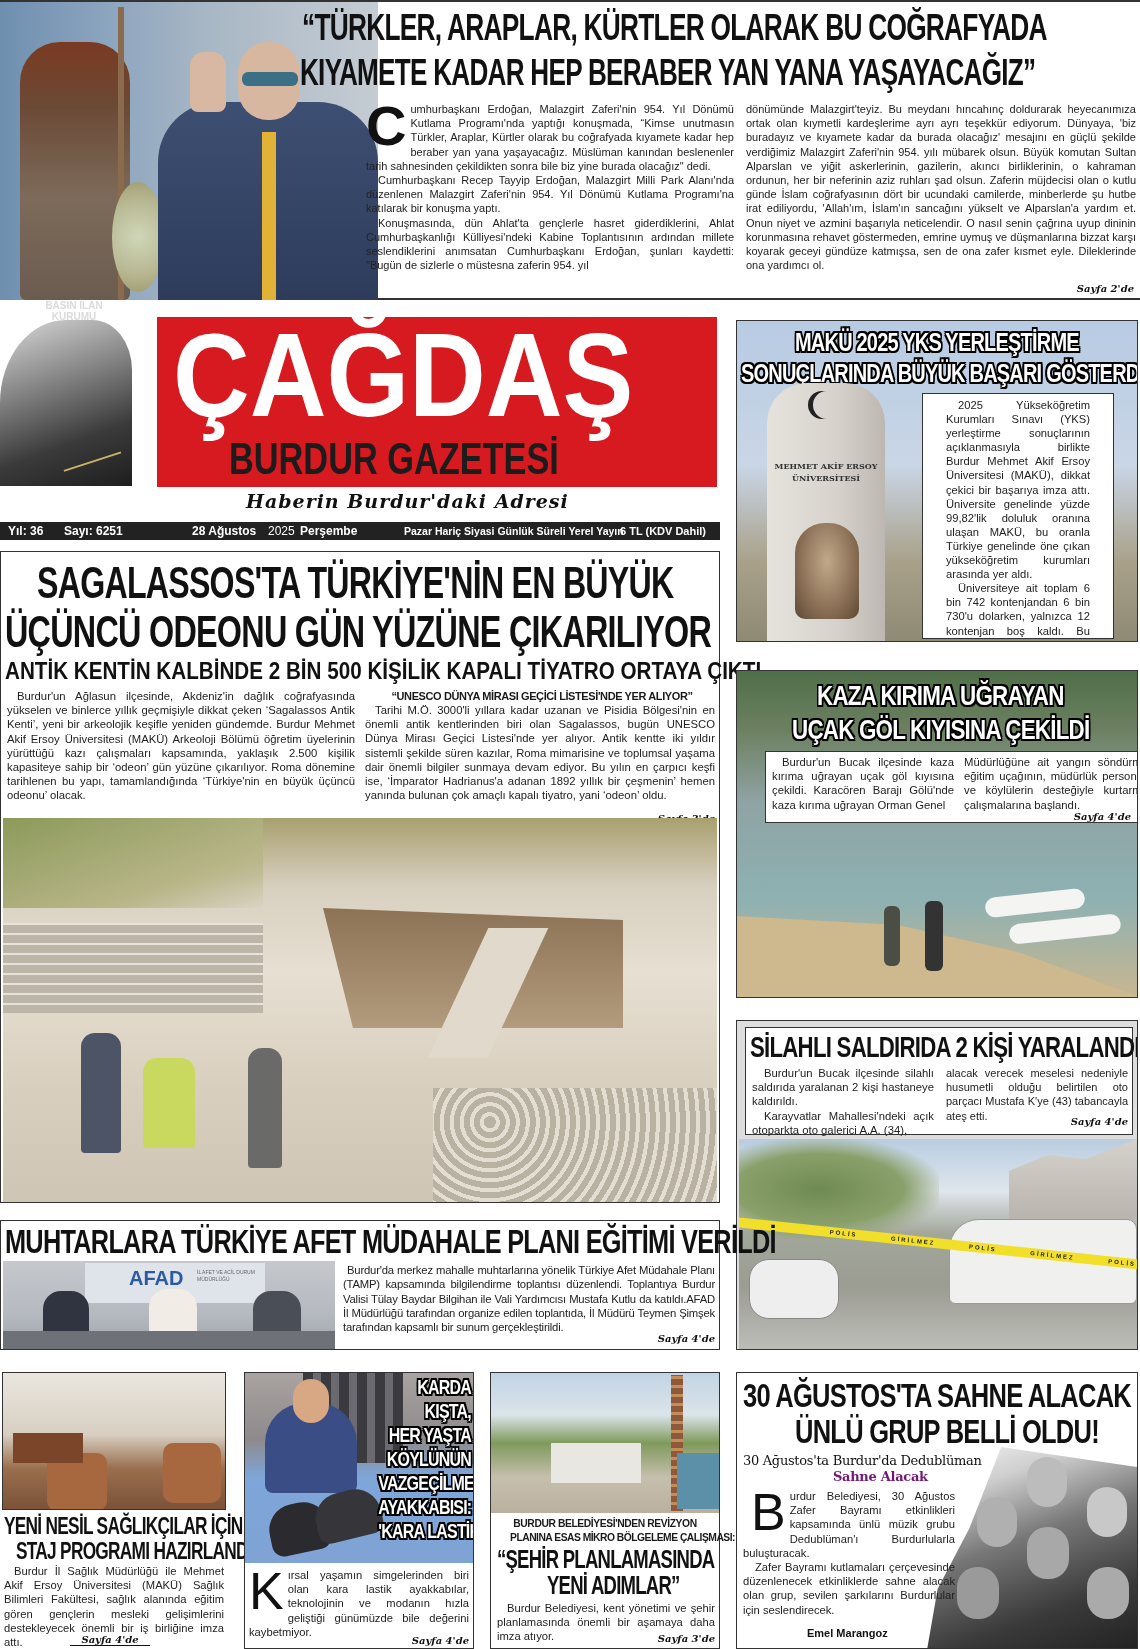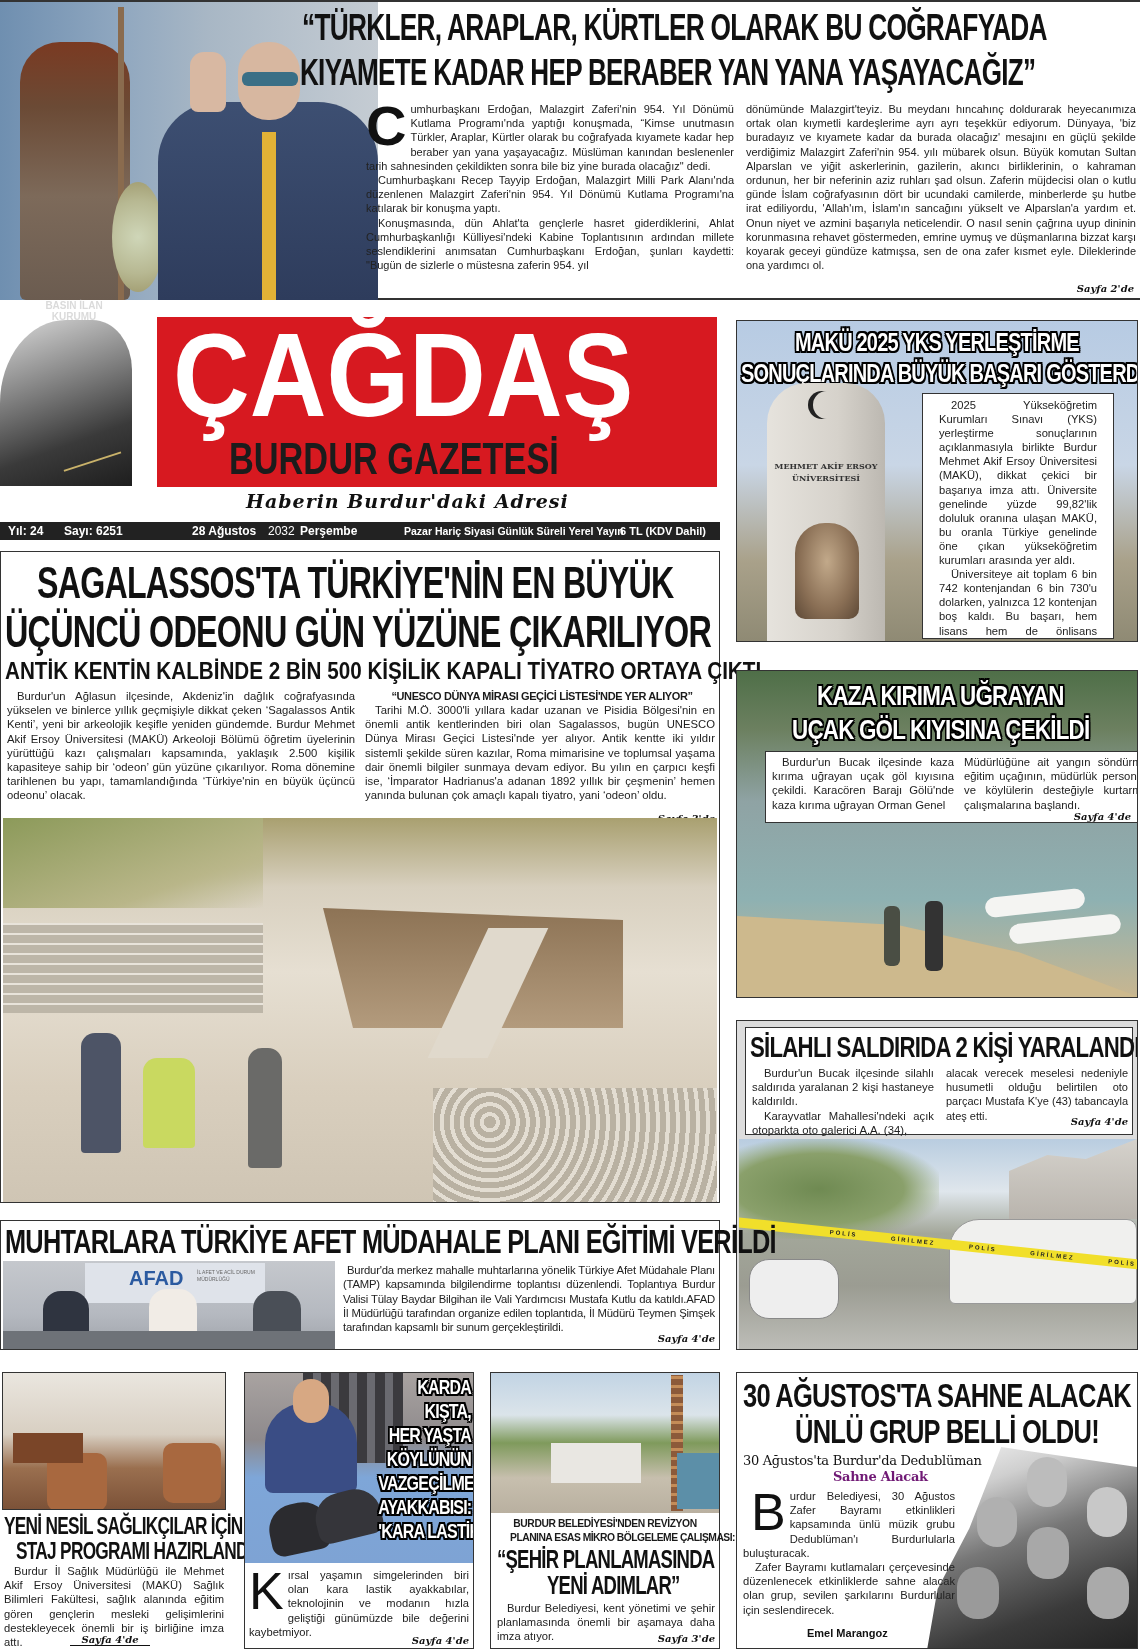--- a/index.html
+++ b/index.html
@@ -52,39 +52,39 @@
 </div>
 
 <div class="abs" style="left:157px;top:317px;width:560px;height:170px;background:#d71920;">
   <div class="abs cond" style="left:16px;top:-2px;font-size:118px;line-height:120px;color:#fff;transform:scaleX(0.9);letter-spacing:0px;">ÇAĞDAŞ</div>
   <div class="abs cond" style="left:72px;top:118px;font-size:44px;line-height:48px;color:#1c1c1c;transform:scaleX(0.78);letter-spacing:0px;">BURDUR GAZETESİ</div>
 </div>
 
 <div class="abs" style="left:246px;top:490px;width:400px;font-family:'DejaVu Serif',serif;font-style:italic;font-weight:700;font-size:19px;line-height:22px;color:#111;letter-spacing:1px;">Haberin Burdur'daki Adresi</div>
 
 <div class="abs" style="left:0;top:522px;width:720px;height:18px;background:#222;color:#fff;font-weight:700;font-size:12px;line-height:18px;">
-  <span class="abs" style="left:8px;">Yıl: 24</span>
+  <span class="abs" style="left:8px;">Yıl: 36</span>
   <span class="abs" style="left:64px;">Sayı: 6251</span>
   <span class="abs" style="left:192px;">28 Ağustos</span>
-  <span class="abs" style="left:268px;font-weight:400;">2032</span>
+  <span class="abs" style="left:268px;font-weight:400;">2025</span>
   <span class="abs" style="left:300px;">Perşembe</span>
   <span class="abs" style="left:404px;font-size:10.5px;">Pazar Hariç Siyasi Günlük Süreli Yerel Yayın</span>
   <span class="abs" style="left:620px;font-size:11px;">6 TL (KDV Dahil)</span>
 </div>
 
 <div class="abs frame" style="left:736px;top:320px;width:402px;height:322px;background:linear-gradient(180deg,#b7cbe3 0%,#c9d6e6 45%,#a9a18a 75%,#8f8a74 100%);overflow:hidden;">
   <div class="abs cond white-outline" style="left:58px;top:7px;font-size:25px;line-height:28px;transform:scaleX(0.8);">MAKÜ 2025 YKS YERLEŞTİRME</div>
   <div class="abs cond white-outline" style="left:4px;top:38px;font-size:25px;line-height:28px;transform:scaleX(0.8);">SONUÇLARINDA BÜYÜK BAŞARI GÖSTERDİ</div>
   <div class="abs" style="left:30px;top:62px;width:118px;height:258px;background:linear-gradient(90deg,#e6e3dd 0%,#d6d2cb 60%,#bcb8b1 100%);border-radius:40px 40px 0 0;">
     <div class="abs" style="left:46px;top:8px;width:28px;height:28px;border-radius:50%;box-shadow:-5px 0 0 0 #222;"></div>
     <div class="abs" style="left:0;top:78px;width:118px;text-align:center;font-family:'DejaVu Serif',serif;font-size:8px;font-weight:700;color:#333;">MEHMET AKİF ERSOY</div>
     <div class="abs" style="left:0;top:90px;width:118px;text-align:center;font-family:'DejaVu Serif',serif;font-size:8px;font-weight:700;color:#333;">ÜNİVERSİTESİ</div>
     <div class="abs" style="left:28px;top:140px;width:64px;height:96px;background:radial-gradient(ellipse at 50% 40%,#c2a98a 0%,#8a6f55 60%,#5c4836 100%);border-radius:30px 30px 10px 10px;"></div>
   </div>
-  <div class="abs body-txt" style="left:185px;top:72px;width:192px;height:246px;background:#fff;border:1px solid #333;padding:4px 16px;font-size:11.2px;line-height:14.1px;">
+  <div class="abs body-txt" style="left:185px;top:72px;width:192px;height:246px;background:#fff;border:1px solid #333;padding:4px 23px;font-size:11.2px;line-height:14.1px;">
     <p>2025 Yükseköğretim Kurumları Sınavı (YKS) yerleştirme sonuçlarının açıklanmasıyla birlikte Burdur Mehmet Akif Ersoy Üniversitesi (MAKÜ), dikkat çekici bir başarıya imza attı. Üniversite genelinde yüzde 99,82'lik doluluk oranına ulaşan MAKÜ, bu oranla Türkiye genelinde öne çıkan yükseköğretim kurumları arasında yer aldı.</p>
     <p>Üniversiteye ait toplam 6 bin 742 kontenjandan 6 bin 730'u dolarken, yalnızca 12 kontenjan boş kaldı. Bu başarı, hem lisans hem de önlisans düzeyindeki programlara olan yoğun ilgiyi ortaya koydu.</p>
     <div class="sayfa" style="margin-top:-12px;">Sayfa 2'de</div>
   </div>
 </div>
 
 <div class="abs frame" style="left:0;top:551px;width:720px;height:652px;">
   <div class="abs cond" style="left:36px;top:8px;font-size:44px;line-height:46px;transform:scaleX(0.73);color:#111;">SAGALASSOS'TA TÜRKİYE'NİN EN BÜYÜK</div>
   <div class="abs cond" style="left:4px;top:57px;font-size:44px;line-height:46px;transform:scaleX(0.735);color:#111;">ÜÇÜNCÜ ODEONU GÜN YÜZÜNE ÇIKARILIYOR</div>
   <div class="abs cond" style="left:4px;top:106px;font-size:24px;line-height:26px;transform:scaleX(0.86);color:#111;letter-spacing:0px;">ANTİK KENTİN KALBİNDE 2 BİN 500 KİŞİLİK KAPALI TİYATRO ORTAYA ÇIKTI</div>

